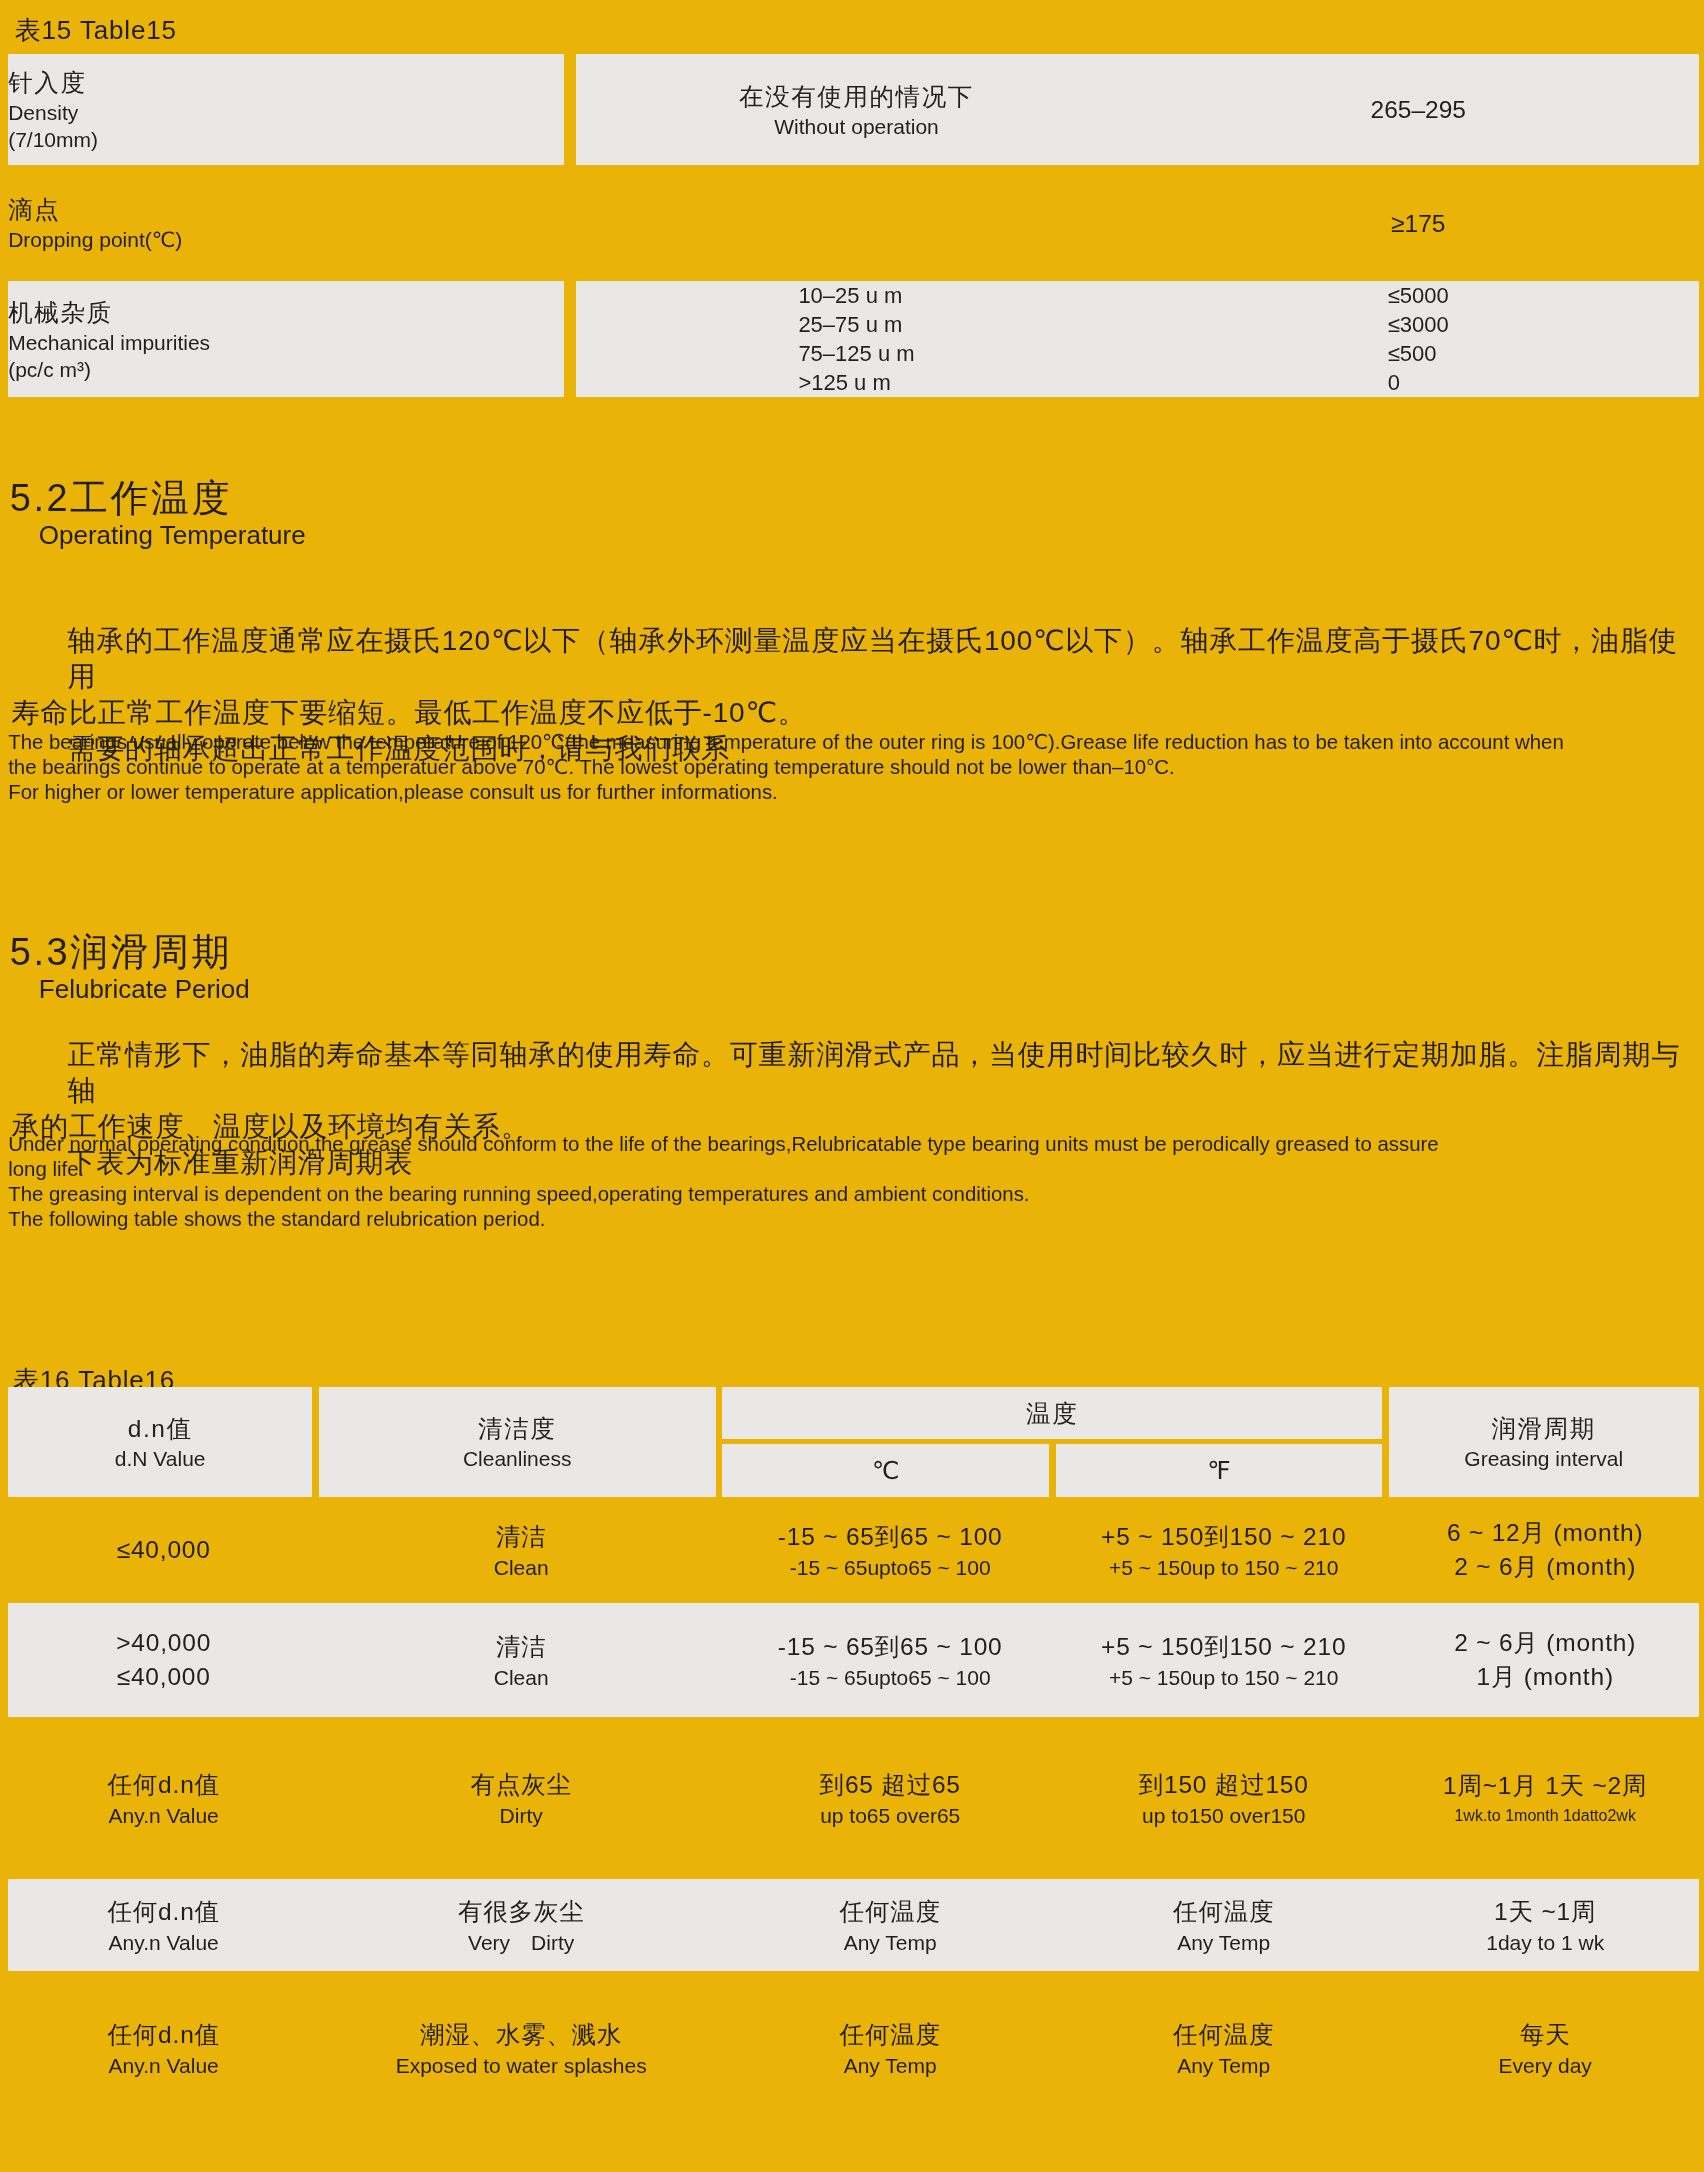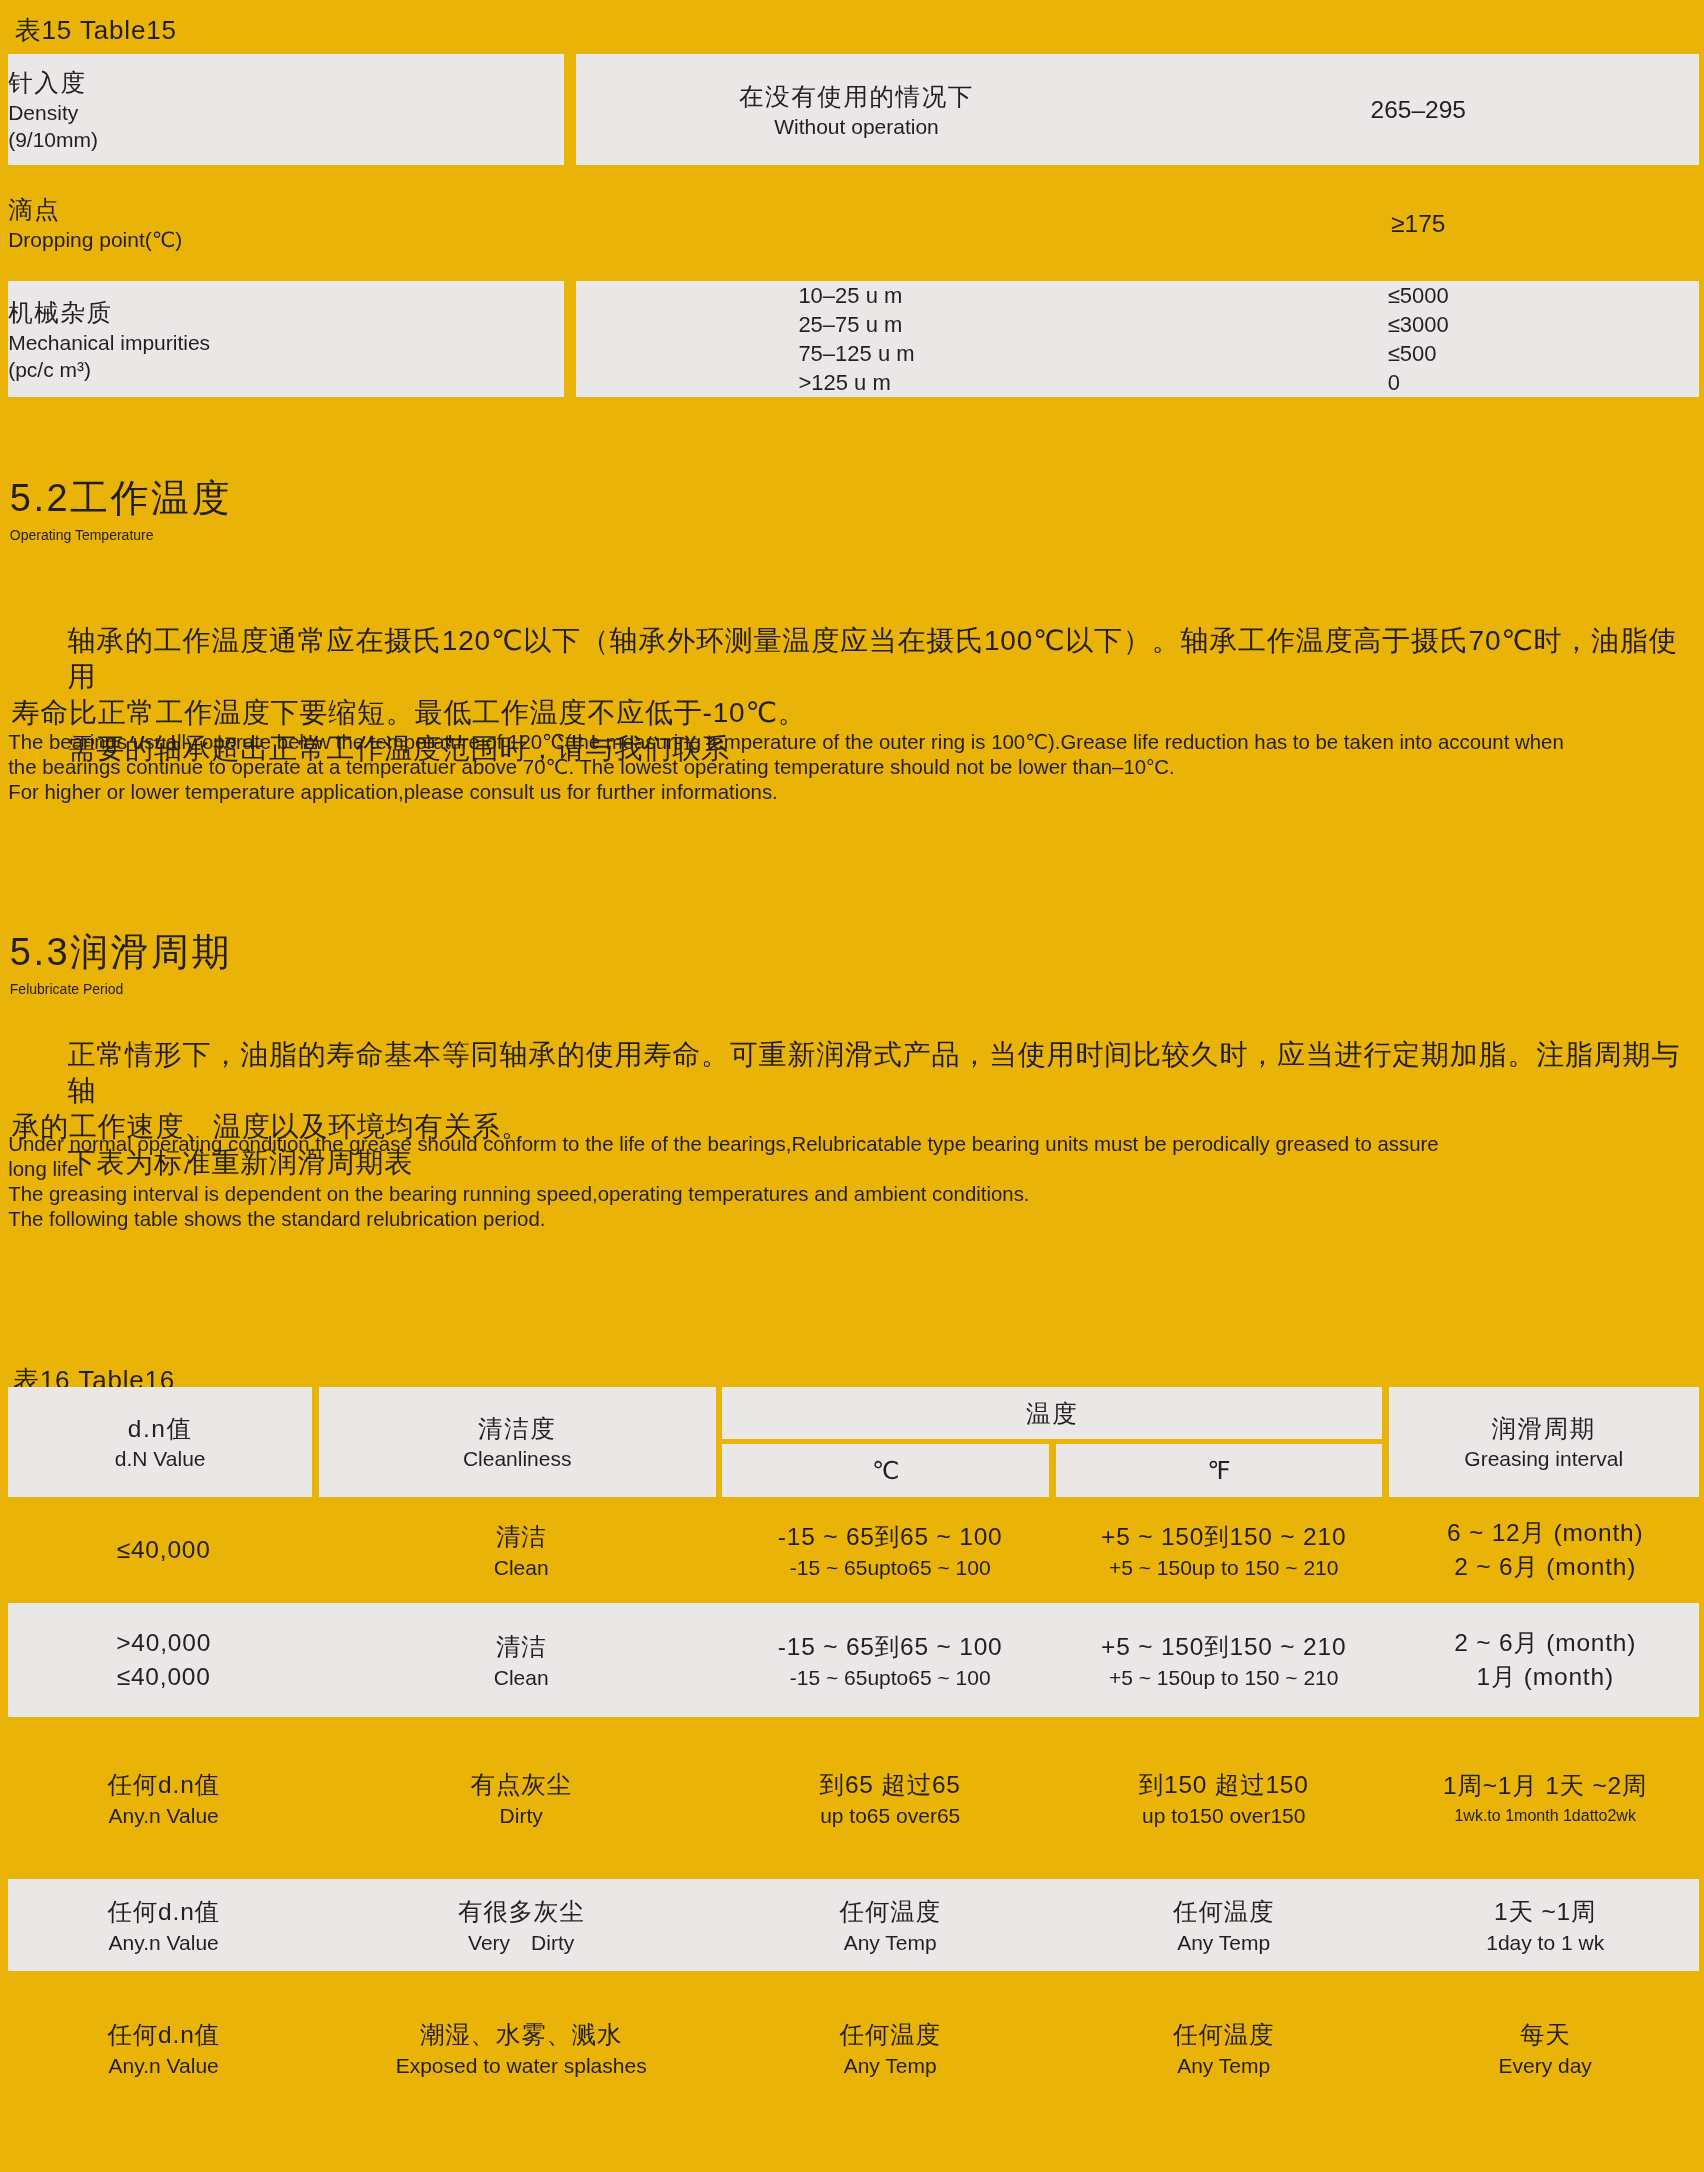--- a/index.html
+++ b/index.html
@@ -23,21 +23,21 @@
   .t15-right { flex:1; display:flex; }
   .t15-right .half { width:50%; display:flex; flex-direction:column; justify-content:center; align-items:center; }
   .zh  { font-size:24.5px; line-height:33px; letter-spacing:1.6px; }
   .en  { font-size:21px; line-height:27px; }
   .val { font-size:24.5px; line-height:29px; }
   .listblock { text-align:left; font-size:22px; line-height:29px; }
 
   
   .sec-head { position:absolute; left:9.8px; }
   .sec-head .h-zh { font-size:38px; line-height:41px; letter-spacing:2.5px; }
-  .sec-head .h-en { font-size:14px; line-height:26px; margin-top:3.3px; }
+  .sec-head .h-en { font-size:26px; line-height:26px; margin-top:3.3px;margin-left:29px; }
   .para { position:absolute; left:11.4px; width:1681px; }
   .para.cn div { font-size:28px; line-height:36px; letter-spacing:0.8px; }
   .para.en div { font-size:20.4px; line-height:25px; }
   .para .indent { padding-left:56px; }
   .para.en { left:8.2px; }
 
   
   .t16 { position:absolute; top:1387px; left:8.2px; width:1691px; }
   .t16-head { display:flex; gap:6.5px; height:110px; }
   .t16-head .hcell { display:flex; flex-direction:column; justify-content:center; align-items:center; }
@@ -59,21 +59,21 @@
 
 <div class="page">
 
   <div class="block-title" style="top:13px; left:14.7px;">表15 Table15</div>
 
   <div class="t15">
     <div class="t15-row r1">
       <div class="t15-left shade">
         <div class="zh">针入度</div>
         <div class="en">Density</div>
-        <div class="en">(9/10mm)</div>
+        <div class="en">(7/10mm)</div>
       </div>
       <div class="t15-right shade">
         <div class="half">
           <div class="zh">在没有使用的情况下</div>
           <div class="en">Without operation</div>
         </div>
         <div class="half">
           <div class="val">265–295</div>
         </div>
       </div>

